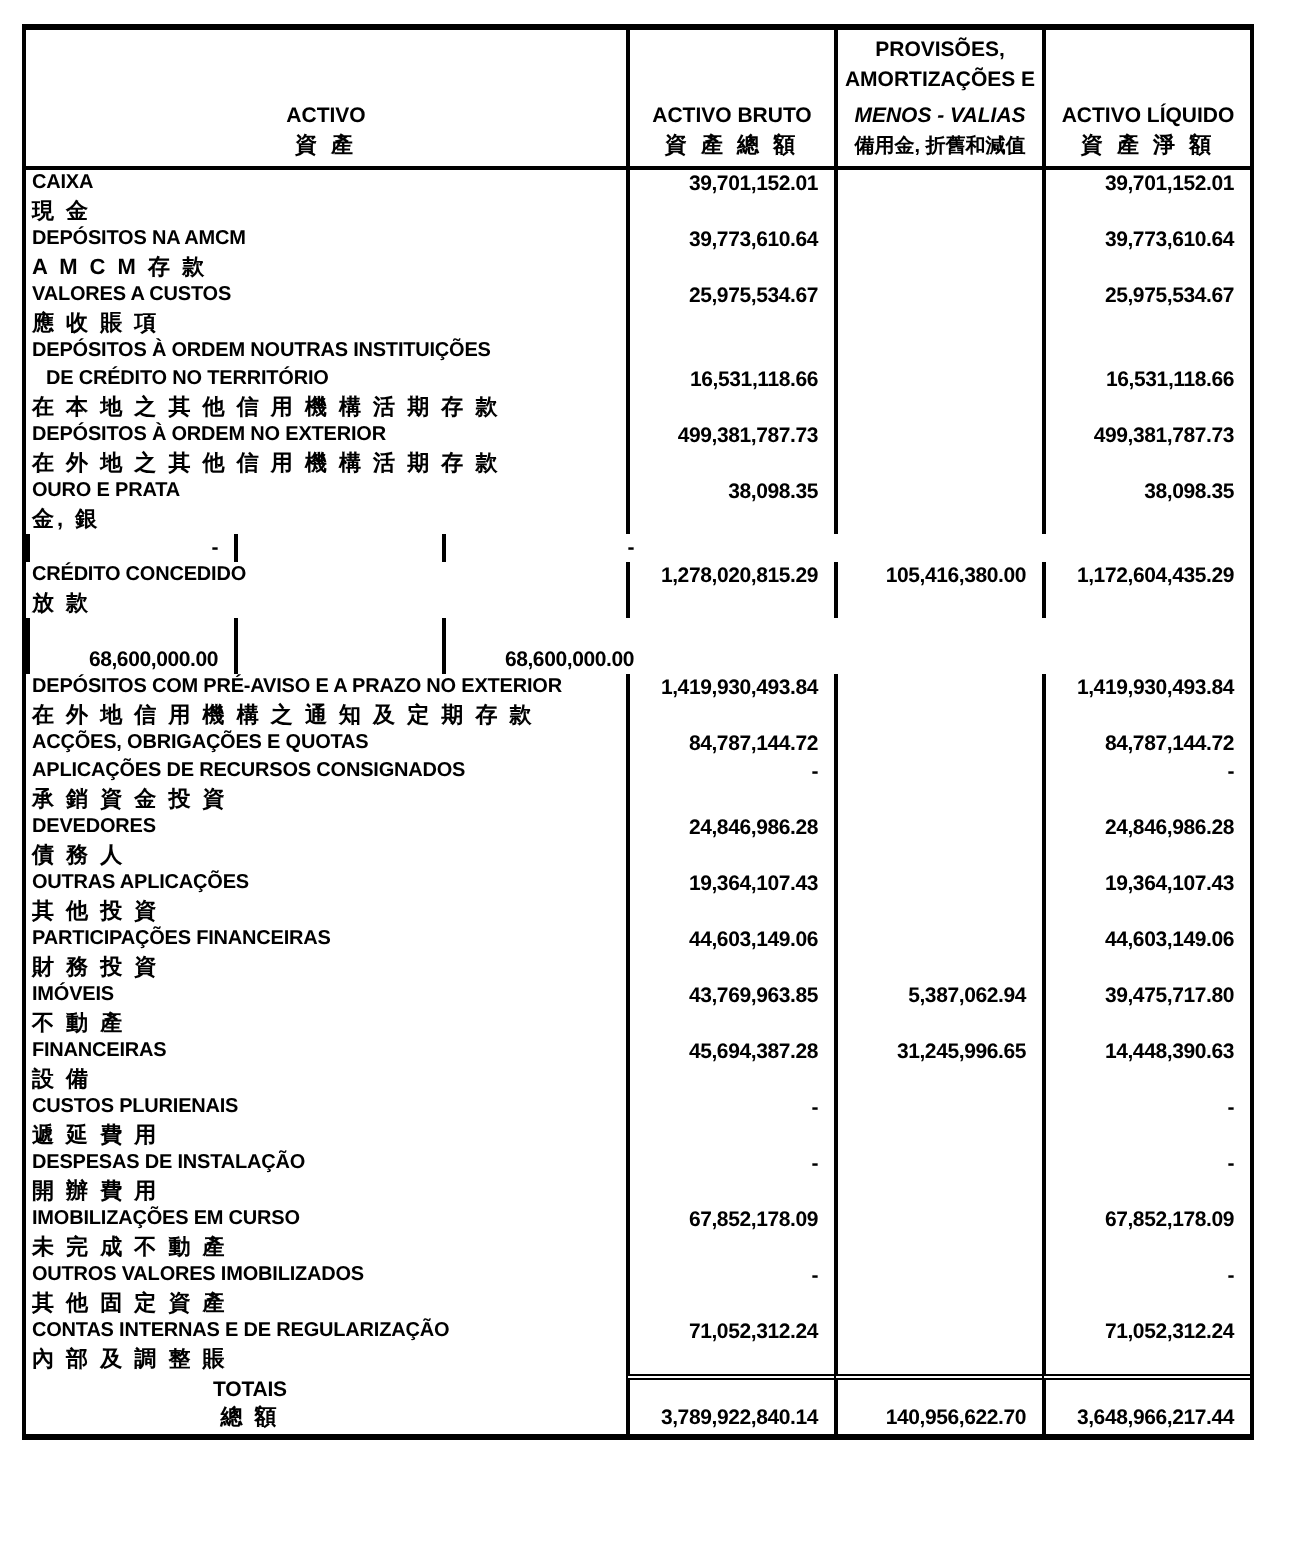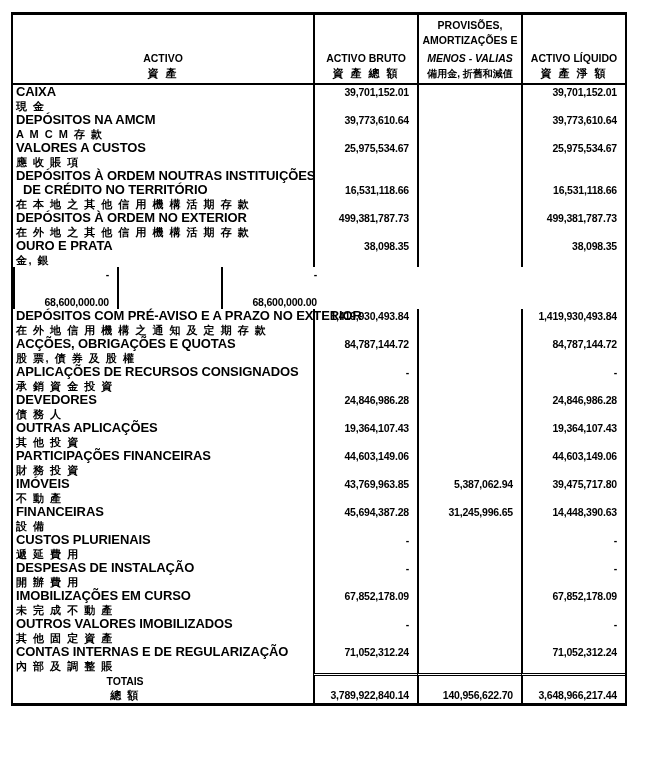--- a/index.html
+++ b/index.html
@@ -37,21 +37,21 @@
   .prov-cell .push { margin-top:auto;font-style:italic; }
   .prov-cell .hcn { letter-spacing:0; font-size:10px; }
   
   .name-w { width:300px; flex:0 0 300px; }
   .num-w  { width:104px; flex:0 0 104px; border-left:2px solid #000; }
   
   .row { display:flex; }
   .name-cell { padding-left:3px; text-align:left; }
   .num-cell  { text-align:right; }
   .line { height:14px; line-height:14px; white-space:nowrap; }
-  .pt  { font-size:13px; letter-spacing:-0.1px; }
+  .pt  { font-size:10px; letter-spacing:-0.1px; }
   .pt.indent { padding-left:7px; }
   .cn  { font-size:11px; letter-spacing:1.5px; }
   .val { font-size:10.5px; padding-right:8px; letter-spacing:-0.2px; }
   
   .totals-row { display:flex; height:30px; }
   .totals-label {
     display:flex; flex-direction:column; justify-content:flex-end;
     text-align:center; padding-right:76px; padding-bottom:1px;
   }
   .totals-label .pt { height:14px; line-height:14px; font-size:10.5px; }
@@ -190,20 +190,35 @@
             <div class="line val">-</div>
           </div>
           <div class="num-cell num-w">
             <div class="line val"></div>
           </div>
           <div class="num-cell num-w">
             <div class="line val">-</div>
           </div>
         </div>
         <div class="row">
+          <div class="name-cell name-w">
+            <div class="line pt">CRÉDITO CONCEDIDO</div>
+            <div class="line cn">放 款</div>
+          </div>
+          <div class="num-cell num-w">
+            <div class="line val">1,278,020,815.29</div>
+          </div>
+          <div class="num-cell num-w">
+            <div class="line val">105,416,380.00</div>
+          </div>
+          <div class="num-cell num-w">
+            <div class="line val">1,172,604,435.29</div>
+          </div>
+        </div>
+        <div class="row">
           <div class="num-cell num-w">
             <div class="line"></div>
             <div class="line val">68,600,000.00</div>
           </div>
           <div class="num-cell num-w">
             <div class="line"></div>
             <div class="line val"></div>
           </div>
           <div class="num-cell num-w">
             <div class="line"></div>
@@ -221,21 +236,20 @@
           <div class="num-cell num-w">
             <div class="line val"></div>
           </div>
           <div class="num-cell num-w">
             <div class="line val">1,419,930,493.84</div>
           </div>
         </div>
         <div class="row">
           <div class="name-cell name-w">
             <div class="line pt">ACÇÕES, OBRIGAÇÕES E QUOTAS</div>
-            <div class="line cn">股 票, 債 券 及 股 權</div>
           </div>
           <div class="num-cell num-w">
             <div class="line val">84,787,144.72</div>
           </div>
           <div class="num-cell num-w">
             <div class="line val"></div>
           </div>
           <div class="num-cell num-w">
             <div class="line val">84,787,144.72</div>
           </div>

